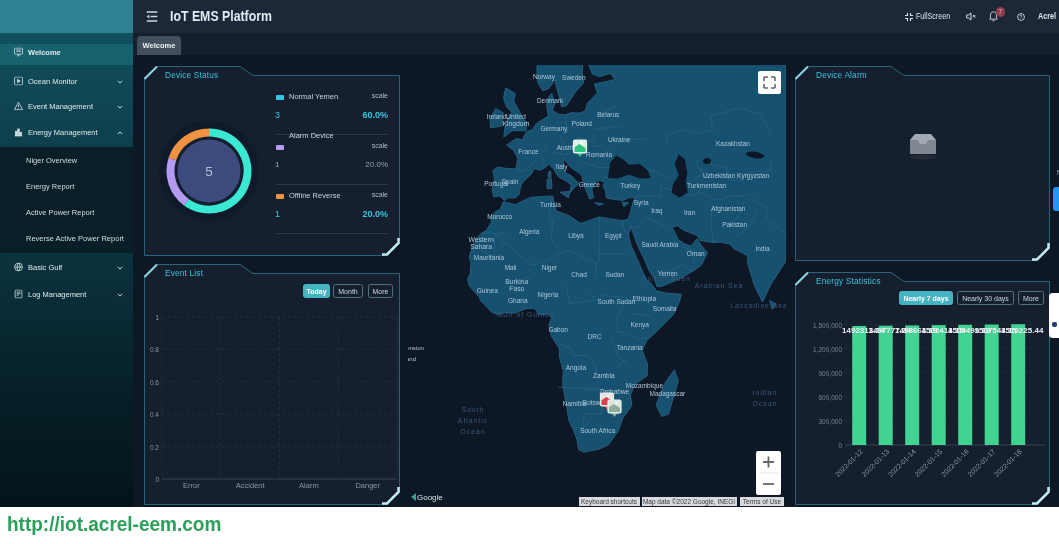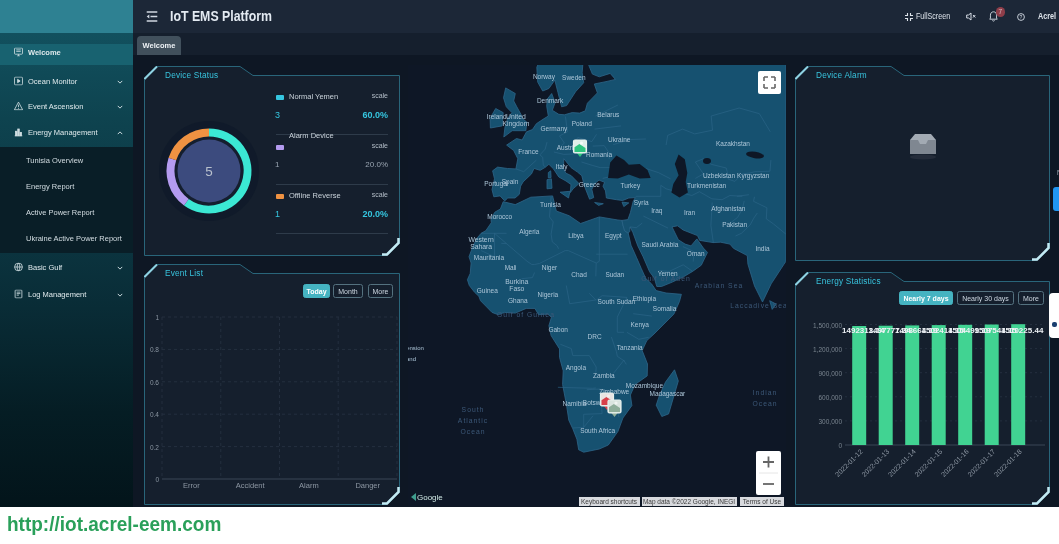--- a/index.html
+++ b/index.html
@@ -76,21 +76,21 @@
     <span class="txt">Ocean Monitor</span>
     <span class="car"><svg viewBox="0 0 8 8">
         <path d="M1 2.5 L4 5.5 L7 2.5" fill="none" stroke="#cfdde1" stroke-width="1.3"></path>
       </svg></span>
   </div>
 <div class="mi" style="top:92.5px">
     <span class="ic"><svg viewBox="0 0 12 12">
         <path d="M6 0.8 L11.5 11 H0.5 Z" fill="none" stroke="#cfdde1" stroke-width="1.1"></path>
         <path d="M6 4.2 V7.6 M6 9 V10" stroke="#cfdde1" stroke-width="1.1"></path>
       </svg></span>
-    <span class="txt">Event Ascension</span>
+    <span class="txt">Event Management</span>
     <span class="car"><svg viewBox="0 0 8 8">
         <path d="M1 2.5 L4 5.5 L7 2.5" fill="none" stroke="#cfdde1" stroke-width="1.3"></path>
       </svg></span>
   </div>
 <div class="mi" style="top:118.5px">
     <span class="ic"><svg viewBox="0 0 12 12">
         <g stroke="#cfdde1" stroke-width="1.1" fill="none">
           <path d="M0.8 11.3 H11.2"></path>
           <rect x="2" y="5" width="2" height="6.3" fill="#cfdde1"></rect>
           <rect x="5" y="2" width="2" height="9.3" fill="#cfdde1"></rect>
@@ -119,24 +119,24 @@
         <g fill="none" stroke="#cfdde1" stroke-width="1.1">
           <rect x="1.5" y="0.7" width="9" height="10.6" rx="1"></rect>
           <path d="M3.5 3.5 H8.5 M3.5 5.5 H8.5 M3.5 7.5 H6.5"></path>
         </g>
       </svg></span>
     <span class="txt">Log Management</span>
     <span class="car"><svg viewBox="0 0 8 8">
         <path d="M1 2.5 L4 5.5 L7 2.5" fill="none" stroke="#cfdde1" stroke-width="1.3"></path>
       </svg></span>
   </div>
-<div class="smi" style="top:156px">Tunisia Overview</div>
+<div class="smi" style="top:156px">Niger Overview</div>
 <div class="smi" style="top:182px">Energy Report</div>
 <div class="smi" style="top:208px">Active Power Report</div>
-<div class="smi" style="top:234px">Ukraine Active Power Report</div>
+<div class="smi" style="top:234px">Reverse Active Power Report</div>
 <div class="abs tabbar"></div>
 <div class="abs tab">Welcome</div>
 <div class="abs content"></div>
 <svg id="map" width="378" height="441" viewBox="0 0 378 441" style="position:absolute;left:408px;top:65px">
 <rect width="378" height="441" fill="#0e1726"></rect>
 <path d="M95.2,136.7 L107.3,139.6 L122.8,132.2 L144.6,130.9 L148.3,146.0 L161.1,150.7 L172.6,158.5 L191.3,151.9 L209.9,155.0 L214.0,155.4 L214.9,160.0 L217.7,166.1 L220.2,168.0 L223.0,180.2 L228.6,192.7 L233.2,203.3 L237.9,213.7 L243.5,218.8 L248.2,225.6 L258.1,228.0 L273.4,229.3 L271.5,236.4 L265.9,249.1 L256.0,259.0 L246.0,269.0 L238.8,275.6 L234.2,285.6 L239.5,299.0 L239.2,310.9 L227.0,319.5 L222.4,330.0 L223.9,340.6 L214.9,353.0 L209.9,366.5 L200.3,380.0 L191.3,384.0 L175.7,387.2 L170.7,384.8 L168.9,374.2 L164.8,363.8 L160.8,355.2 L158.6,340.6 L154.6,319.5 L155.2,305.8 L151.5,292.3 L151.5,283.9 L143.1,270.6 L140.9,260.7 L143.4,252.4 L139.9,249.1 L130.6,249.7 L126.9,243.4 L118.2,243.4 L107.3,248.1 L96.4,247.4 L90.2,249.7 L84.0,247.4 L77.8,241.1 L72.5,235.7 L70.9,231.3 L66.6,227.3 L61.3,220.5 L59.4,214.7 L62.2,208.5 L63.1,198.0 L61.0,191.7 L64.4,182.7 L68.4,173.9 L73.1,168.3 L77.8,165.7 L83.3,157.7 L83.0,153.8 L86.8,147.2 L92.4,144.0 L95.2,136.7 Z" fill="#165170" stroke="#2d6689" stroke-width="0.8" stroke-linejoin="round"></path>
 <path d="M85.8,131.8 L84.0,124.6 L86.5,113.8 L84.6,105.8 L89.6,102.1 L99.5,103.5 L107.9,103.9 L109.8,93.7 L105.7,85.5 L98.6,80.1 L108.5,73.5 L114.1,75.0 L118.5,66.8 L124.4,64.6 L128.4,58.7 L135.0,54.3 L140.3,51.0 L138.7,41.2 L139.3,34.0 L143.7,28.5 L147.1,37.7 L144.3,45.3 L150.8,49.3 L156.4,49.8 L164.2,47.6 L171.7,48.1 L177.3,45.8 L179.4,38.2 L189.4,27.9 L186.3,19.0 L199.0,16.4 L207.4,14.4 L202.2,8.4 L191.3,11.8 L184.4,9.1 L180.7,0.1 L181.9,-11.5 L192.2,-22.2 L186.6,-28.6 L178.8,-16.0 L175.1,-4.2 L174.2,7.7 L175.7,17.7 L167.6,26.7 L158.6,40.6 L153.6,41.8 L149.9,27.3 L146.8,15.1 L140.9,23.5 L134.7,26.0 L129.7,17.1 L128.8,2.2 L133.7,-8.6 L146.2,-20.7 L155.5,-34.3 L164.8,-49.9 L175.7,-63.8 L200.6,-75.7 L237.9,-51.7 L300.1,-56.3 L377.9,-56.3 L377.9,196.3 L363.2,218.8 L354.5,237.0 L346.5,220.9 L339.9,199.1 L339.3,190.6 L325.6,183.4 L321.9,179.1 L312.6,177.2 L305.1,177.6 L291.7,175.4 L289.5,170.6 L275.2,165.0 L269.6,160.8 L264.0,161.9 L270.3,174.7 L277.1,179.1 L283.0,180.9 L288.9,173.9 L295.4,183.1 L299.5,187.4 L293.3,200.2 L284.6,206.4 L275.9,211.6 L264.3,217.1 L253.5,221.5 L248.8,221.5 L246.3,213.0 L241.6,206.8 L235.1,191.7 L229.8,180.9 L224.9,167.6 L222.1,161.9 L221.7,166.8 L219.9,168.0 L216.5,165.7 L214.9,160.0 L214.0,155.4 L219.9,154.6 L222.4,147.6 L225.2,136.3 L227.3,132.6 L220.8,133.0 L214.6,135.5 L208.4,134.7 L198.4,133.0 L197.5,125.9 L195.0,121.2 L196.6,117.3 L191.0,115.1 L187.2,118.2 L183.8,124.2 L185.7,132.6 L181.6,134.2 L176.3,120.8 L173.8,110.7 L169.5,107.1 L163.0,102.6 L155.8,93.7 L155.5,103.0 L157.7,108.0 L163.3,110.7 L171.0,118.6 L165.1,123.8 L162.3,127.6 L163.0,119.5 L158.0,116.0 L150.8,112.0 L145.5,103.9 L140.9,99.3 L136.8,102.6 L132.2,105.3 L126.0,103.5 L123.5,108.9 L115.1,116.9 L112.6,121.2 L111.3,129.3 L107.0,133.0 L99.8,133.0 L96.7,135.9 L92.1,130.9 L85.8,131.8 Z" fill="#165170" stroke="#2d6689" stroke-width="0.8" stroke-linejoin="round"></path>
 <path d="M95.8,72.0 L104.2,65.7 L117.9,65.7 L118.8,57.1 L114.1,53.2 L113.2,49.8 L108.8,41.8 L105.7,35.9 L107.3,28.5 L97.7,22.9 L95.5,32.8 L98.3,41.8 L103.9,47.6 L99.5,53.8 L97.0,62.0 L95.8,72.0 Z" fill="#165170" stroke="#2d6689" stroke-width="0.8" stroke-linejoin="round"></path>
 <path d="M94.2,60.9 L82.4,63.0 L82.1,53.2 L87.7,43.5 L95.2,47.6 L94.2,60.9 Z" fill="#165170" stroke="#2d6689" stroke-width="0.8" stroke-linejoin="round"></path>
 <path d="M43.5,-10.8 L65.3,-11.5 L70.6,-20.7 L68.1,-31.0 L45.7,-31.0 L37.3,-21.4 L43.5,-10.8 Z" fill="#165170" stroke="#2d6689" stroke-width="0.8" stroke-linejoin="round"></path>

